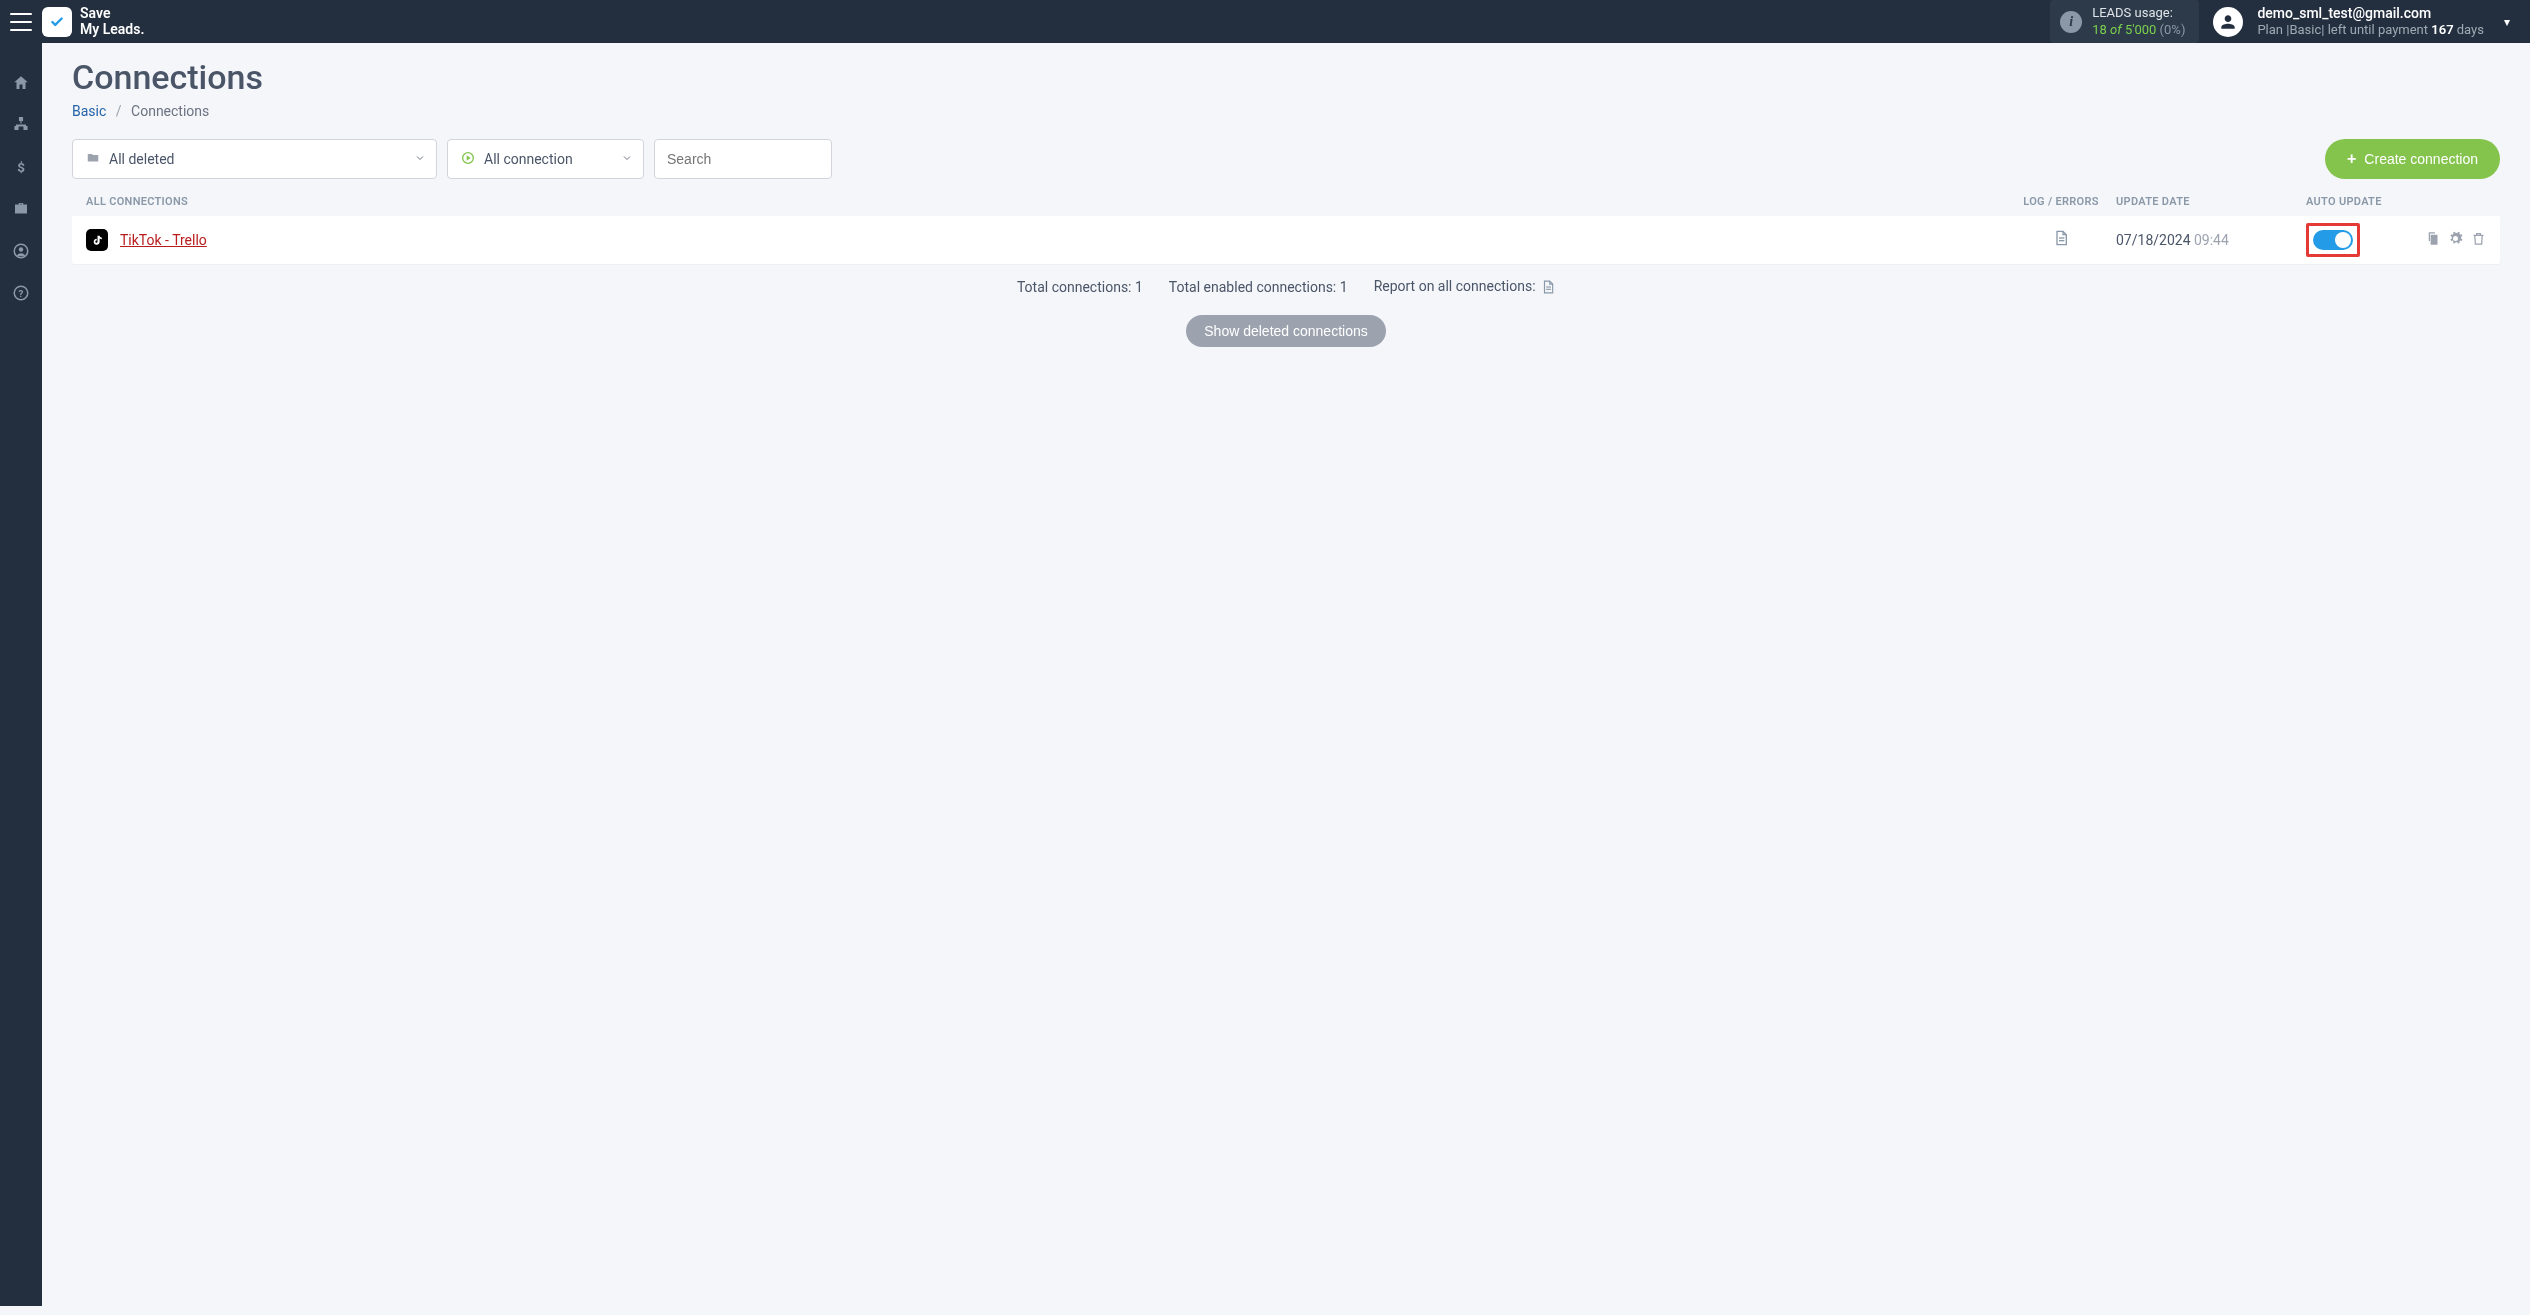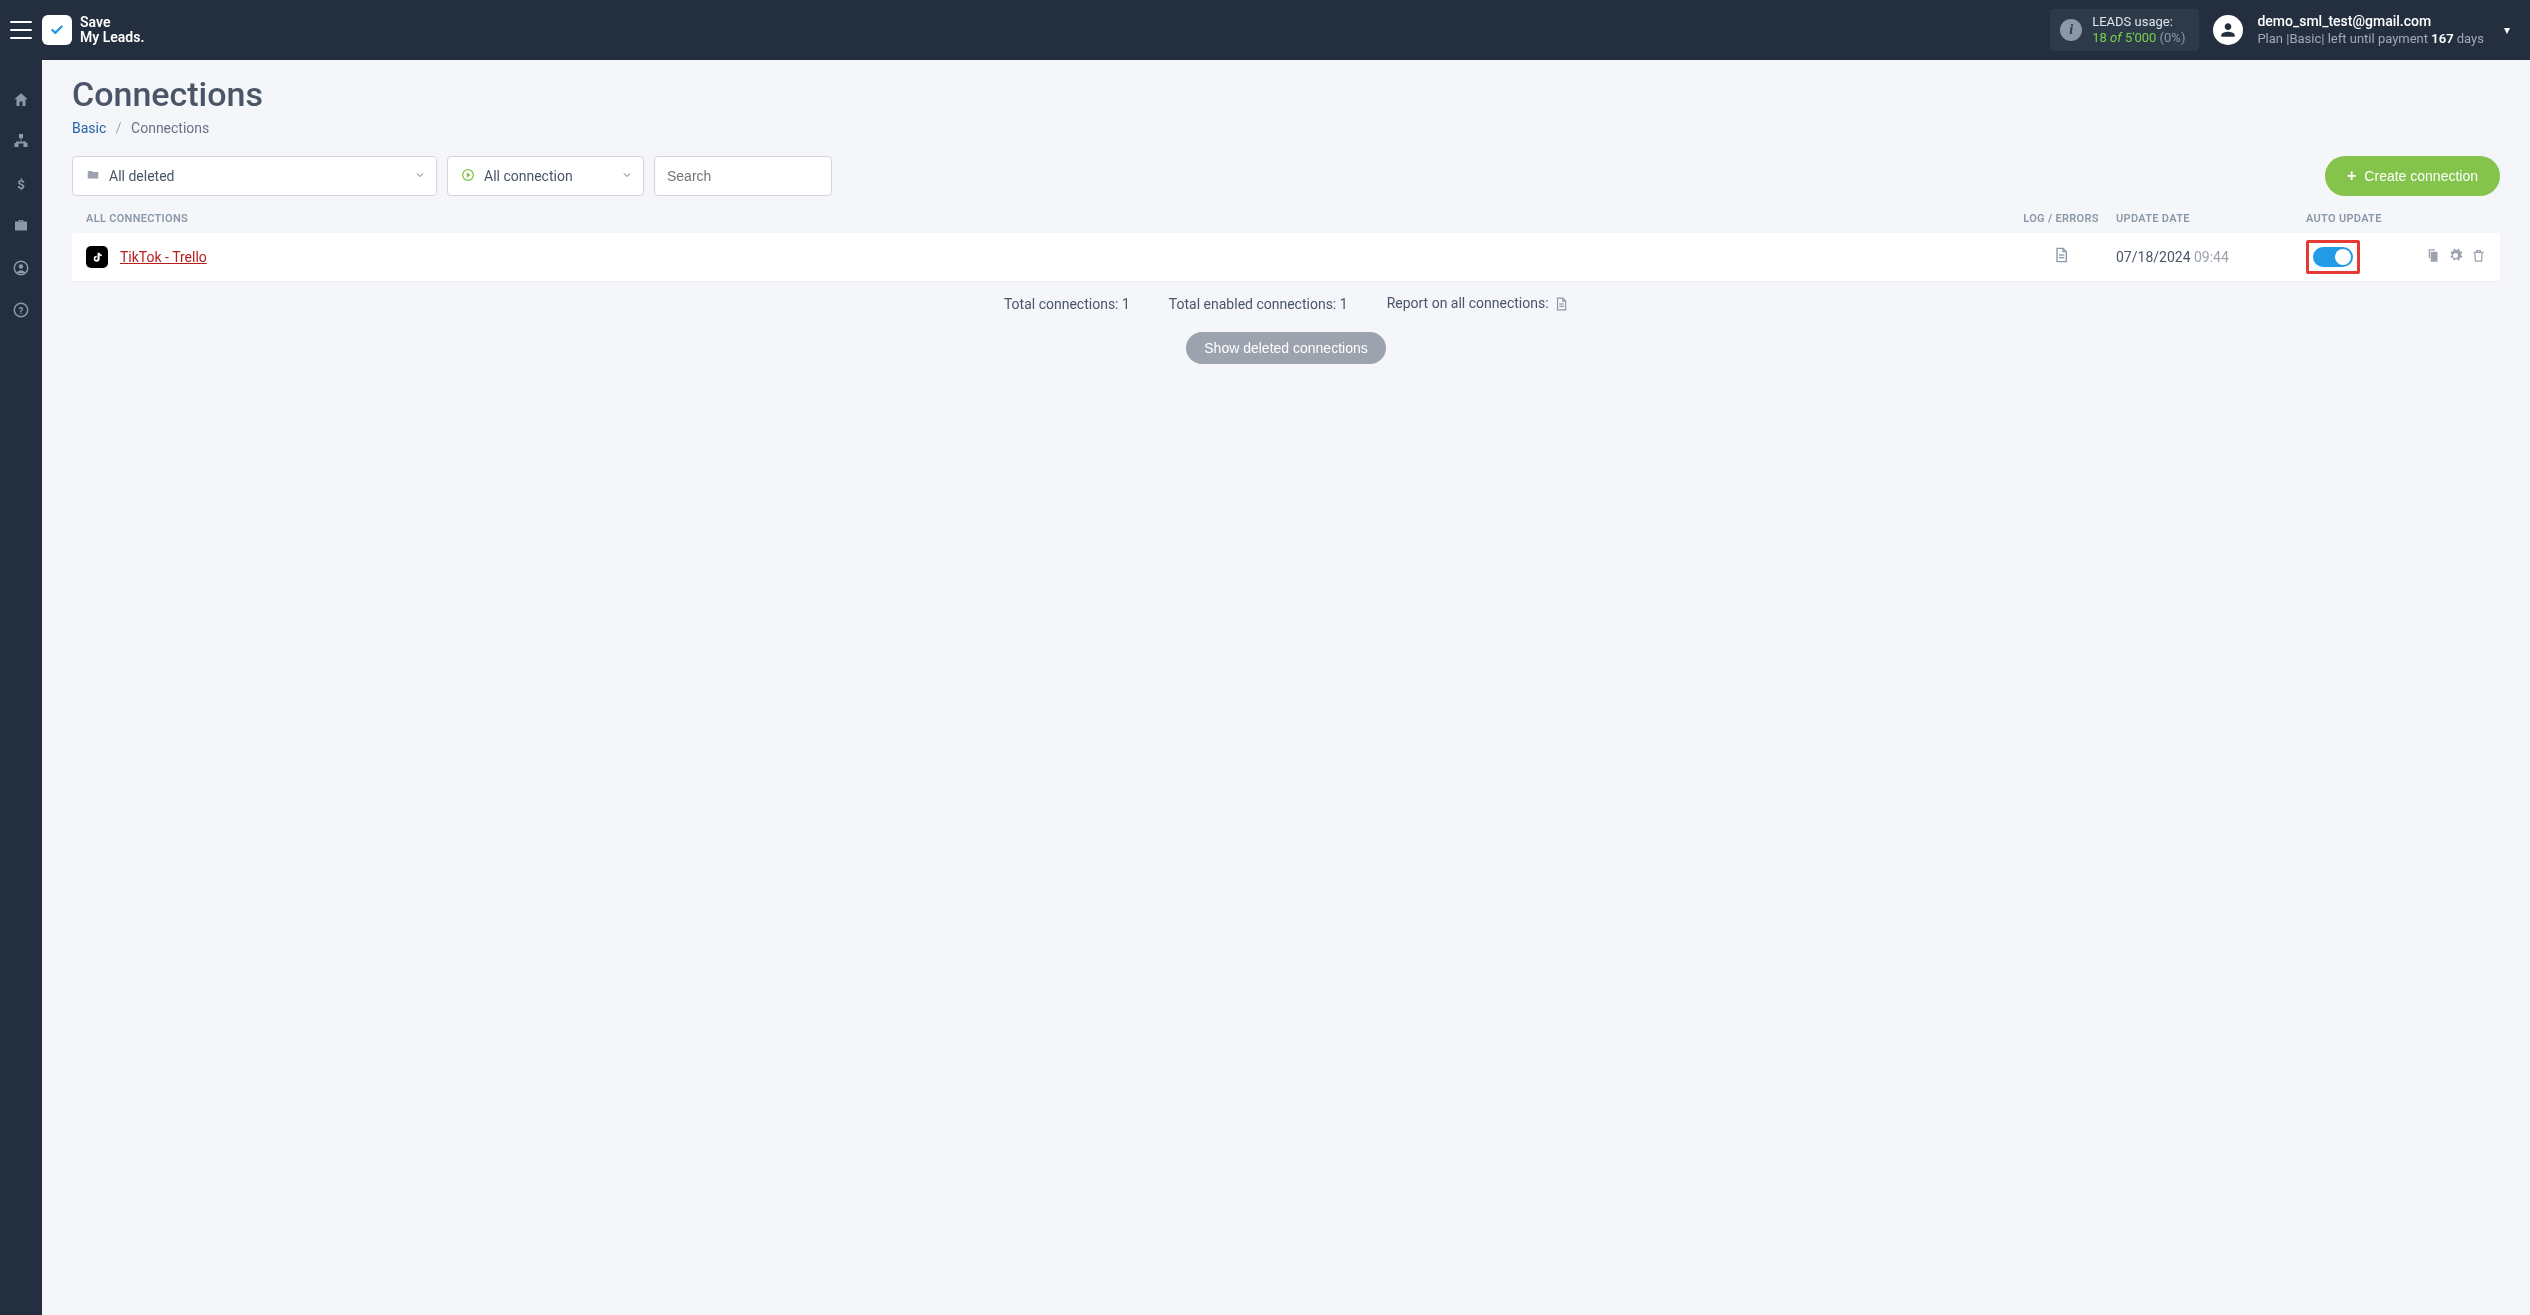--- a/index.html
+++ b/index.html
@@ -1,17 +1,17 @@
 <!DOCTYPE html>
 <html><head>
   <meta charset="utf-8">
   <style>
     * { box-sizing: border-box; margin: 0; padding: 0; }
     body { font-family: -apple-system, BlinkMacSystemFont, "Segoe UI", Roboto, Arial, sans-serif; background: #f4f6fa; color: #333; overflow: hidden; }
-    .topbar { height: 60px; background: #232f3e; display: flex; align-items: center; padding: 0 0 0 10px; position: relative; }
+    .topbar { height: 43px; background: #232f3e; display: flex; align-items: center; padding: 0 0 0 10px; position: relative; }
     .hamburger { width: 22px; height: 18px; display: flex; flex-direction: column; justify-content: space-between; cursor: pointer; margin-right: 10px; }
     .hamburger span { height: 2px; background: #fff; border-radius: 1px; }
     .logo-box { width: 30px; height: 30px; background: #fff; border-radius: 6px; display: flex; align-items: center; justify-content: center; margin-right: 8px; }
     .logo-check { width: 18px; height: 14px; }
     .brand { color: #fff; font-size: 14px; font-weight: 600; line-height: 1.1; }
     .top-right { margin-left: auto; display: flex; align-items: center; gap: 14px; padding-right: 20px; }
     .leads-badge { background: #2c3a49; border-radius: 4px; padding: 5px 14px 5px 10px; display: flex; align-items: center; gap: 10px; }
     .info-circle { width: 22px; height: 22px; border-radius: 50%; background: #8a98a8; color: #2c3a49; display: flex; align-items: center; justify-content: center; font-weight: bold; font-family: Georgia, serif; font-size: 14px; font-style: italic; }
     .leads-text { font-size: 13px; line-height: 1.25; }
     .leads-text .t1 { color: #dfe3e8; }
@@ -58,21 +58,21 @@
     .row-log { width: 110px; display: flex; justify-content: center; }
     .doc-icon { color: #8a98a8; cursor: pointer; }
     .row-date { width: 180px; font-size: 14px; color: #4a5568; }
     .row-date .time { color: #9ca3af; }
     .row-auto { width: 110px; display: flex; justify-content: flex-start; padding-left:10px;}
     .toggle-wrap { border: 3px solid #e53935; padding: 4px; border-radius: 2px; }
     .toggle { width: 40px; height: 20px; background: #239be6; border-radius: 10px; position: relative; cursor: pointer; }
     .toggle .knob { width: 16px; height: 16px; background: #fff; border-radius: 50%; position: absolute; top: 2px; right: 2px; }
     .row-actions { width: 80px; display: flex; justify-content: flex-end; gap: 8px; color: #9ca3af; }
     .row-actions span { cursor: pointer; }
-    .summary { text-align: center; font-size: 14px; color: #4a5568; margin-bottom: 20px; display:flex; justify-content:center; gap: 39px; align-items:center;}
+    .summary { text-align: center; font-size: 14px; color: #4a5568; margin-bottom: 20px; display:flex; justify-content:center; gap: 26px; align-items:center;}
     .summary .doc-inline { color: #8a98a8; margin-left: 2px; cursor: pointer; display:inline-flex; vertical-align:middle;}
     .btn-deleted { display: block; margin: 0 auto; background: #9ca3af; color: #fff; border: none; border-radius: 16px; padding: 8px 18px; font-size: 14px; cursor: pointer; }
     .folder-icon { width:16px; height:14px; fill:#9ca3af; }
     .play-icon { width:16px; height:16px; }
     .chev svg { width:12px; height:12px; fill:none; stroke:#6b7280; stroke-width:2; }
   </style>
 </head>
 <body>
 
 <div class="topbar">

